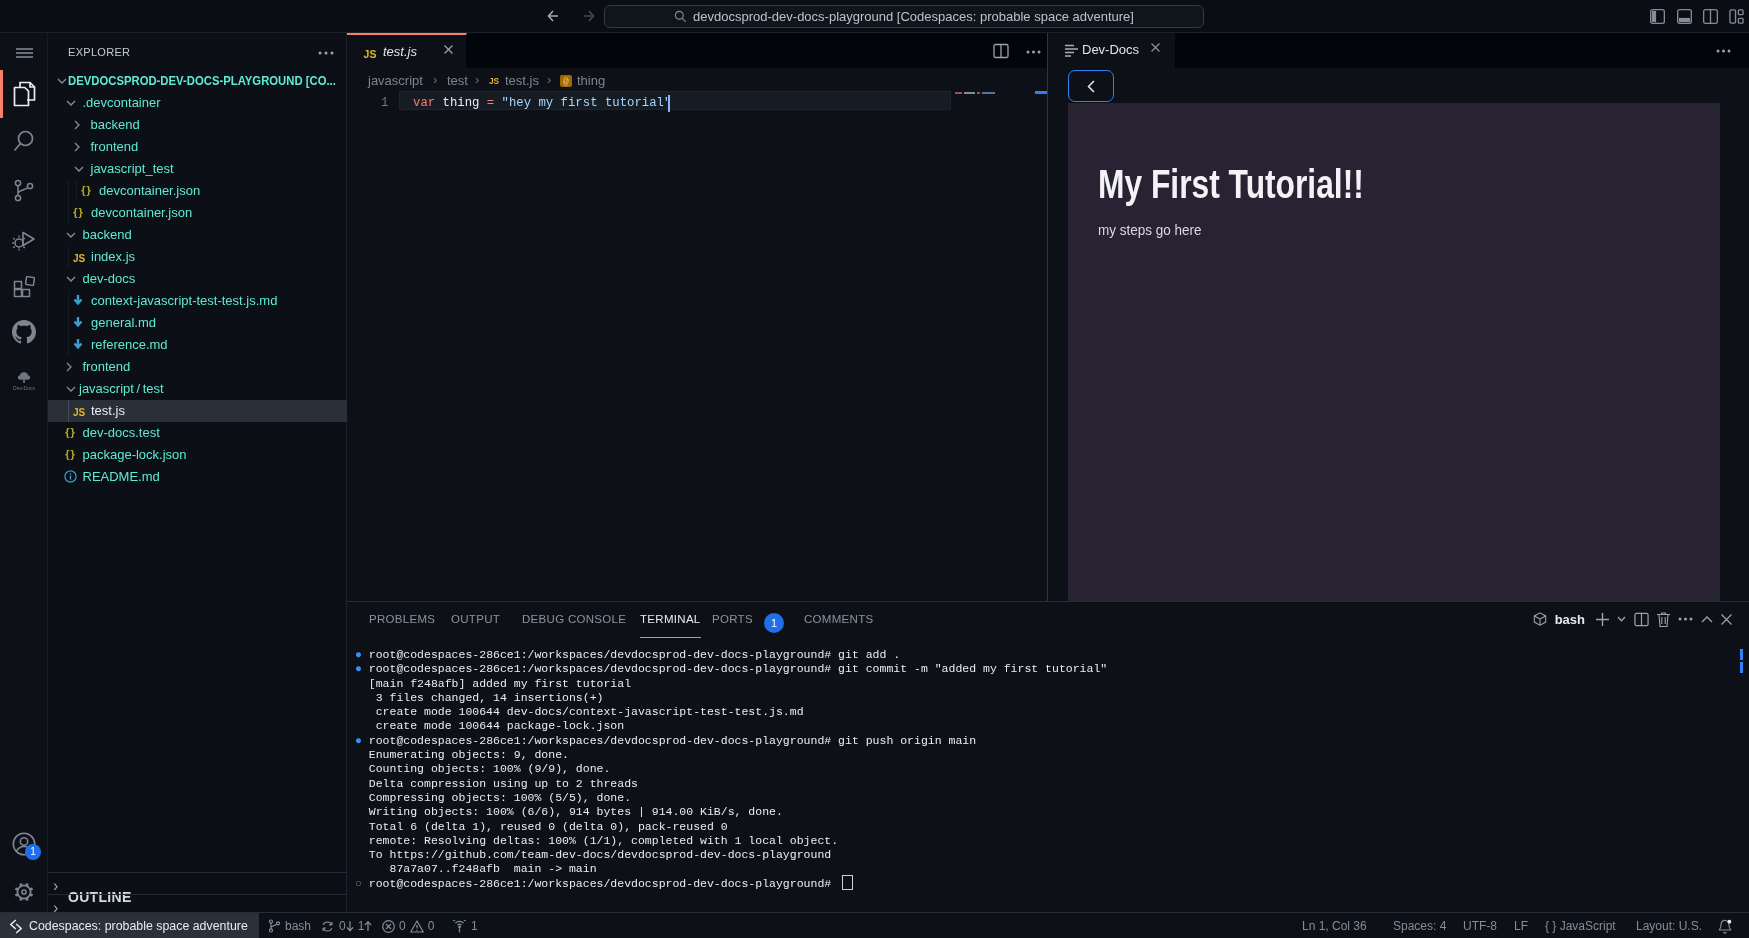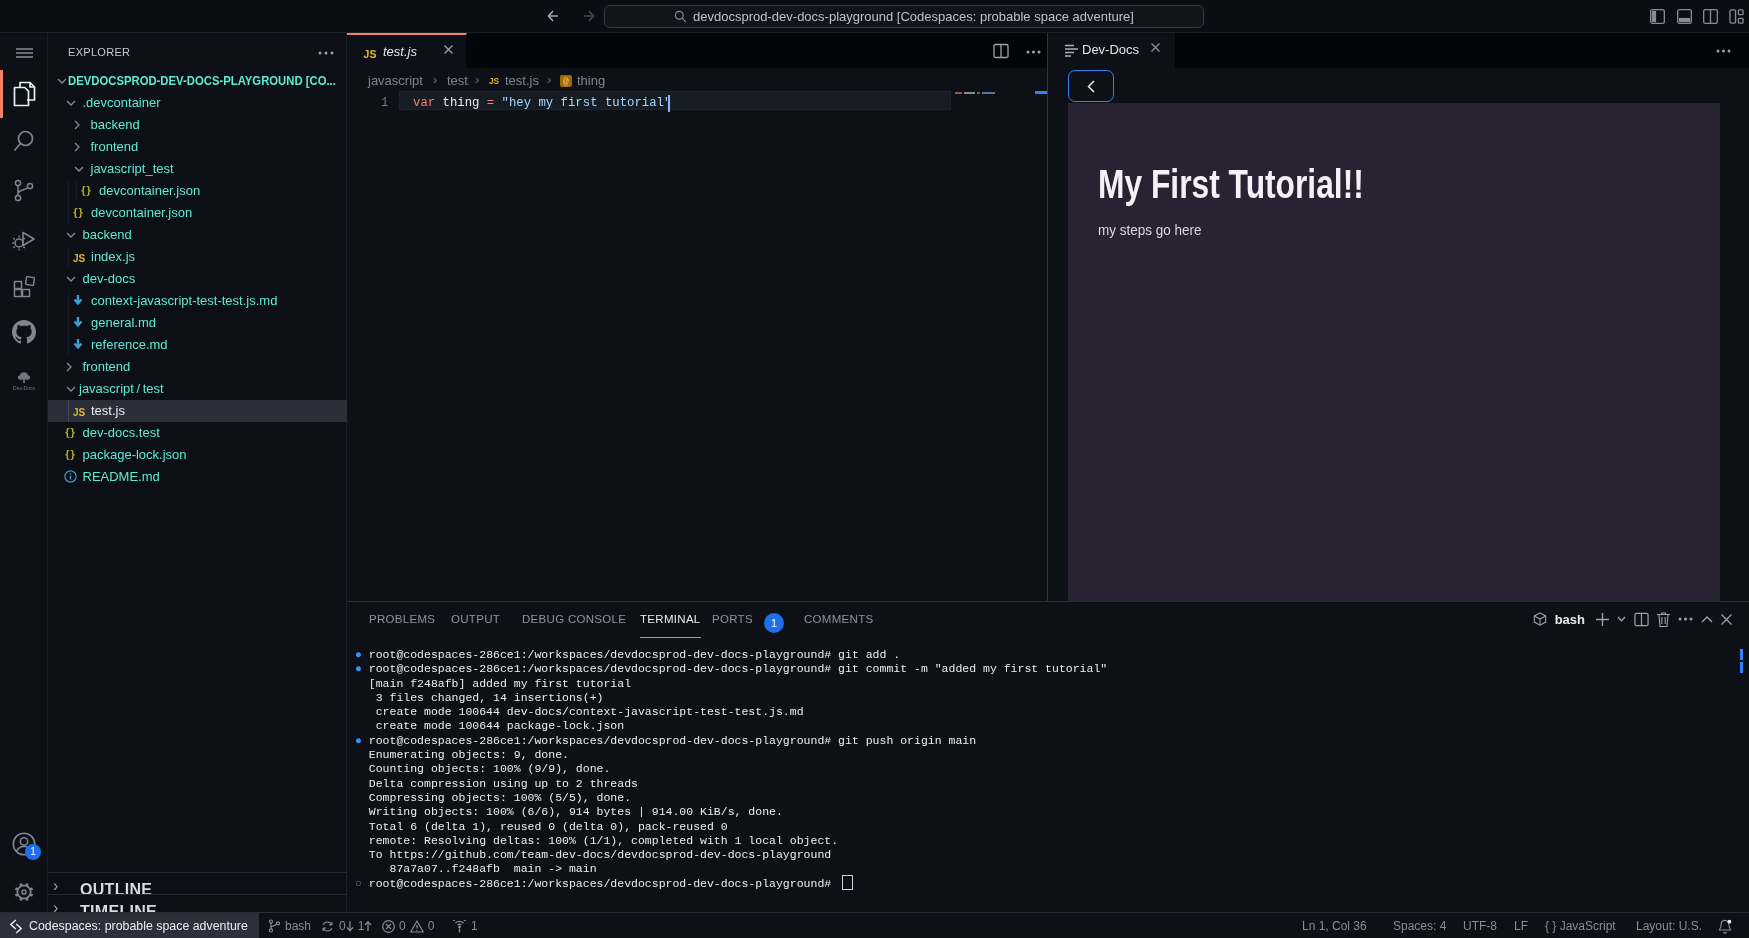--- a/index.html
+++ b/index.html
@@ -31,21 +31,21 @@
   #sidebar { position:absolute; left:48px; top:33px; width:299px; height:879px;
     background:#0c1016; border-right:1px solid #1c222b; }
   #sb-head { position:absolute; left:0; top:0; width:100%; height:35px; }
   #sb-head .lbl { position:absolute; left:20px; top:13px; font-size:11px; color:#c3cbd4; letter-spacing:.3px; }
   .row { position:absolute; left:0; width:299px; height:22px; color:#5eead4; font-size:13px; }
   .row .cv { position:absolute; top:3px; color:#848d97; }
   .row .nm { position:absolute; top:3px; white-space:nowrap; }
   .row .ic { position:absolute; top:4px; }
   .rowsel { background:#2a2f39; color:#e8eef4; }
   .sect { position:absolute; left:0; width:299px; height:22px; border-top:1px solid #242a33; }
-  .sect .t { position:absolute; left:20px; top:8px; font-size:16px; font-weight:bold; color:#d3dbe3; letter-spacing:.3px;margin-left:12px;}
+  .sect .t { position:absolute; left:20px; top:16px; font-size:14px; font-weight:bold; color:#d3dbe3; letter-spacing:.3px;}
   .sect .c { position:absolute; left:5px; top:4px; color:#9aa3ad; }
 
   
   #edgroup { position:absolute; left:347px; top:33px; width:701px; height:568px;
     background:#0d1117; border-right:1px solid #2f353d; }
   #edtabs { position:absolute; left:0; top:0; width:700px; height:35px; background:#020509; }
   #tab1 { position:absolute; left:0; top:0; width:120px; height:35px; background:#0d1117;
     border-top:2px solid #f78166; border-right:1px solid #020509; }
   #tab1 .t { position:absolute; left:36px; top:9px; font-style:italic; font-size:13px; color:#dee5ec; }
   #tab1 .x { position:absolute; left:97px; top:10px; color:#9aa3ad; }

